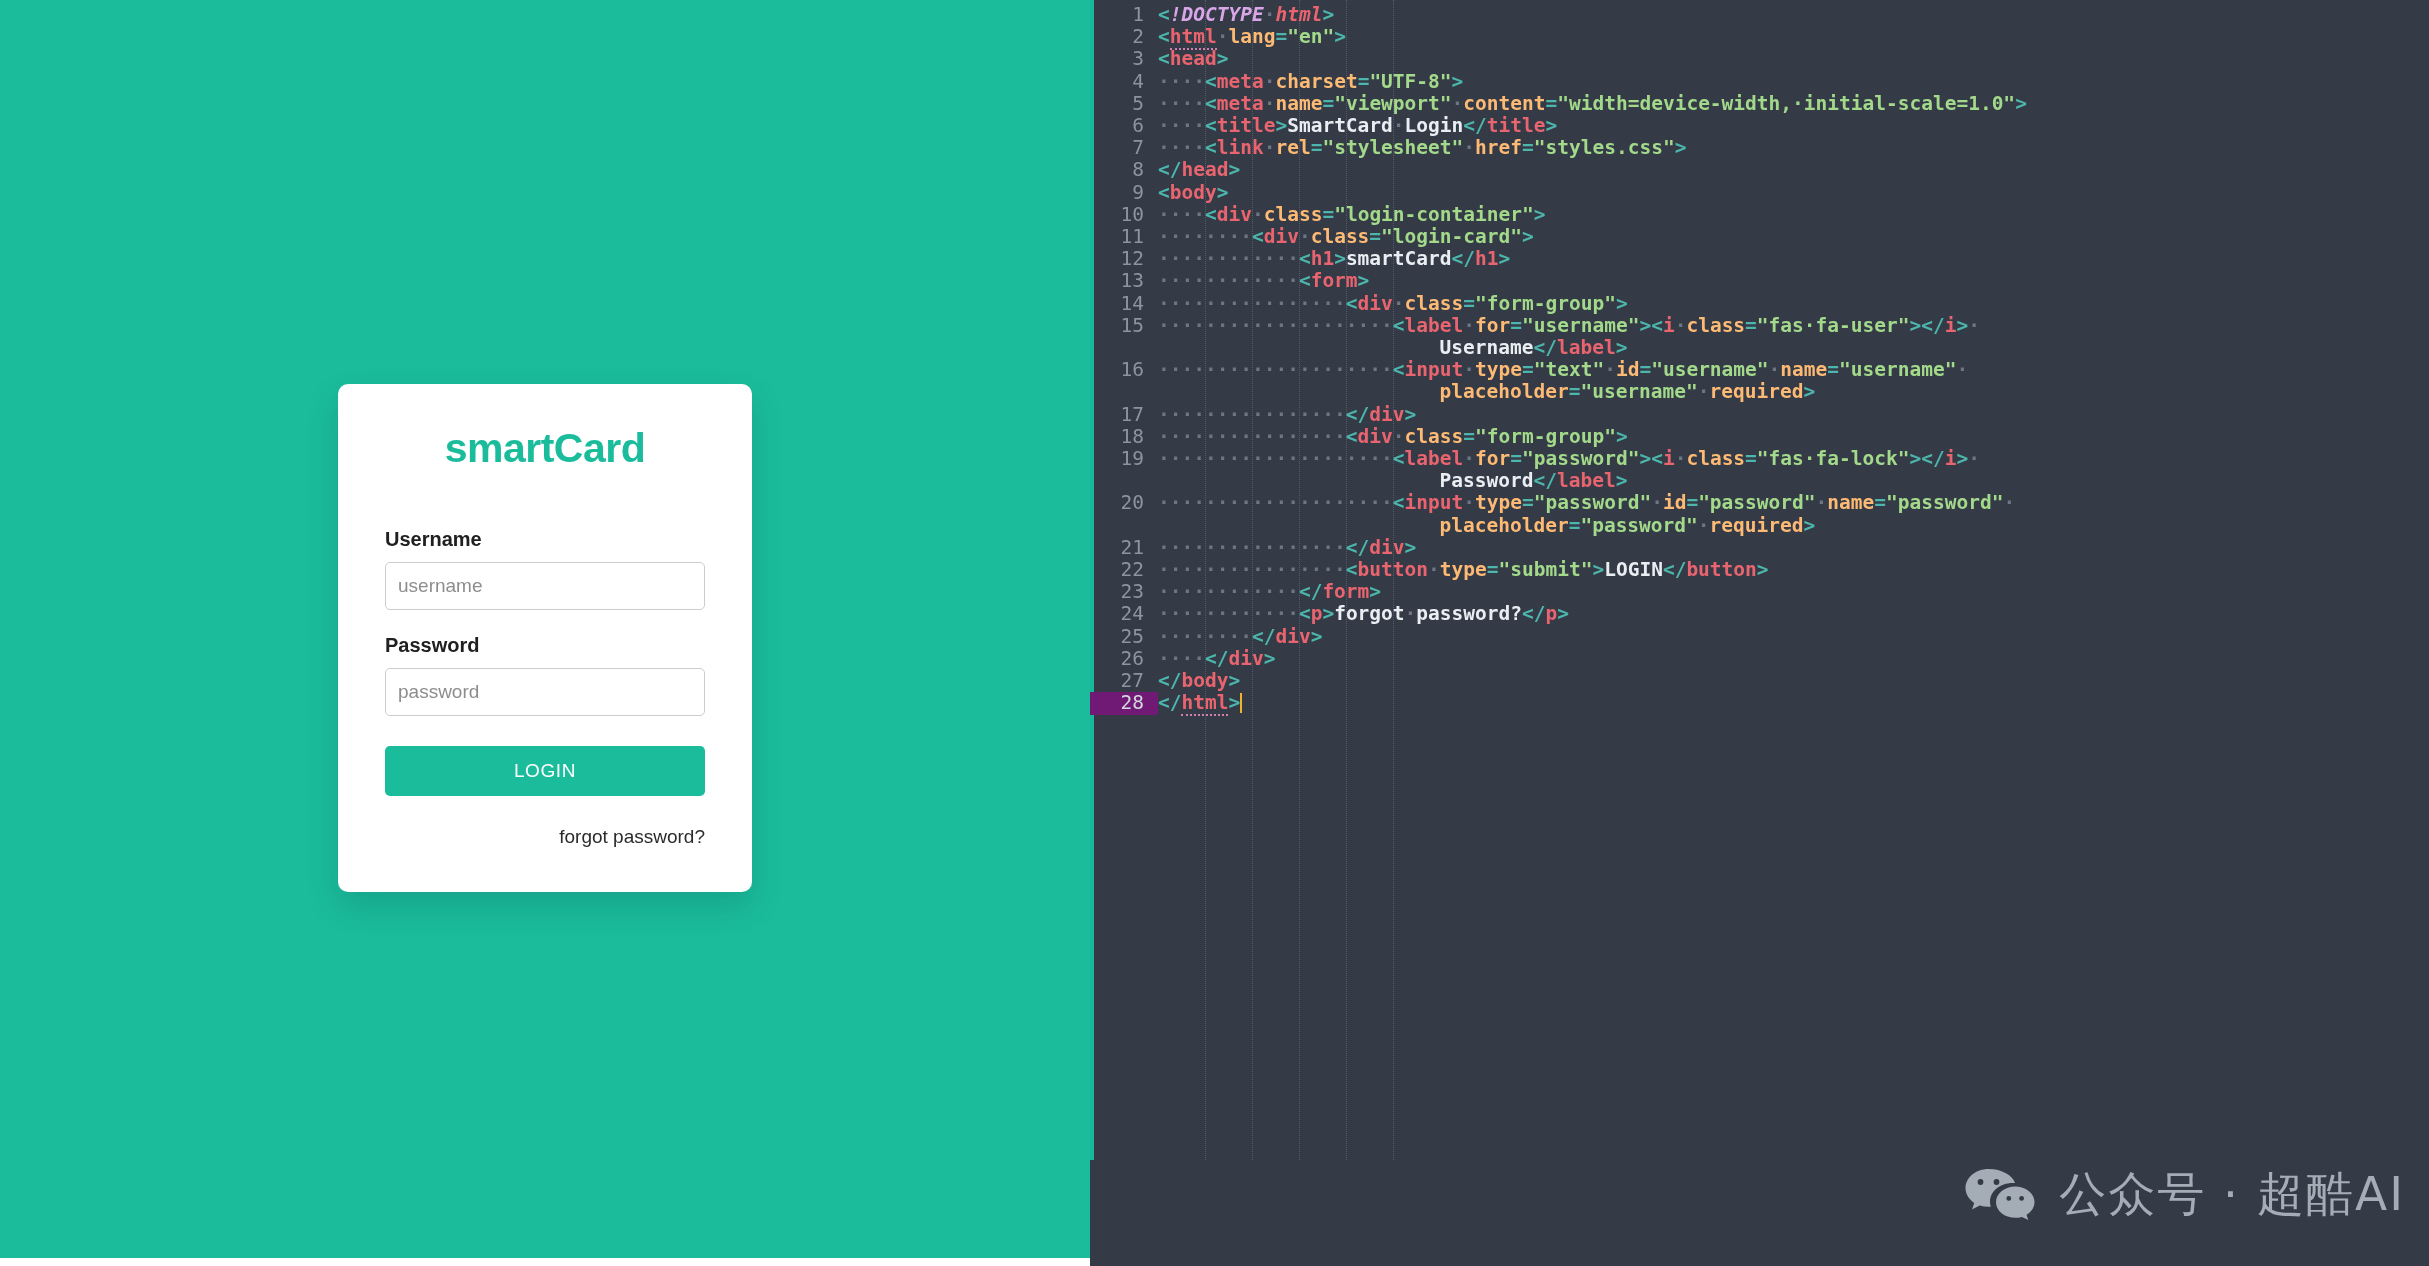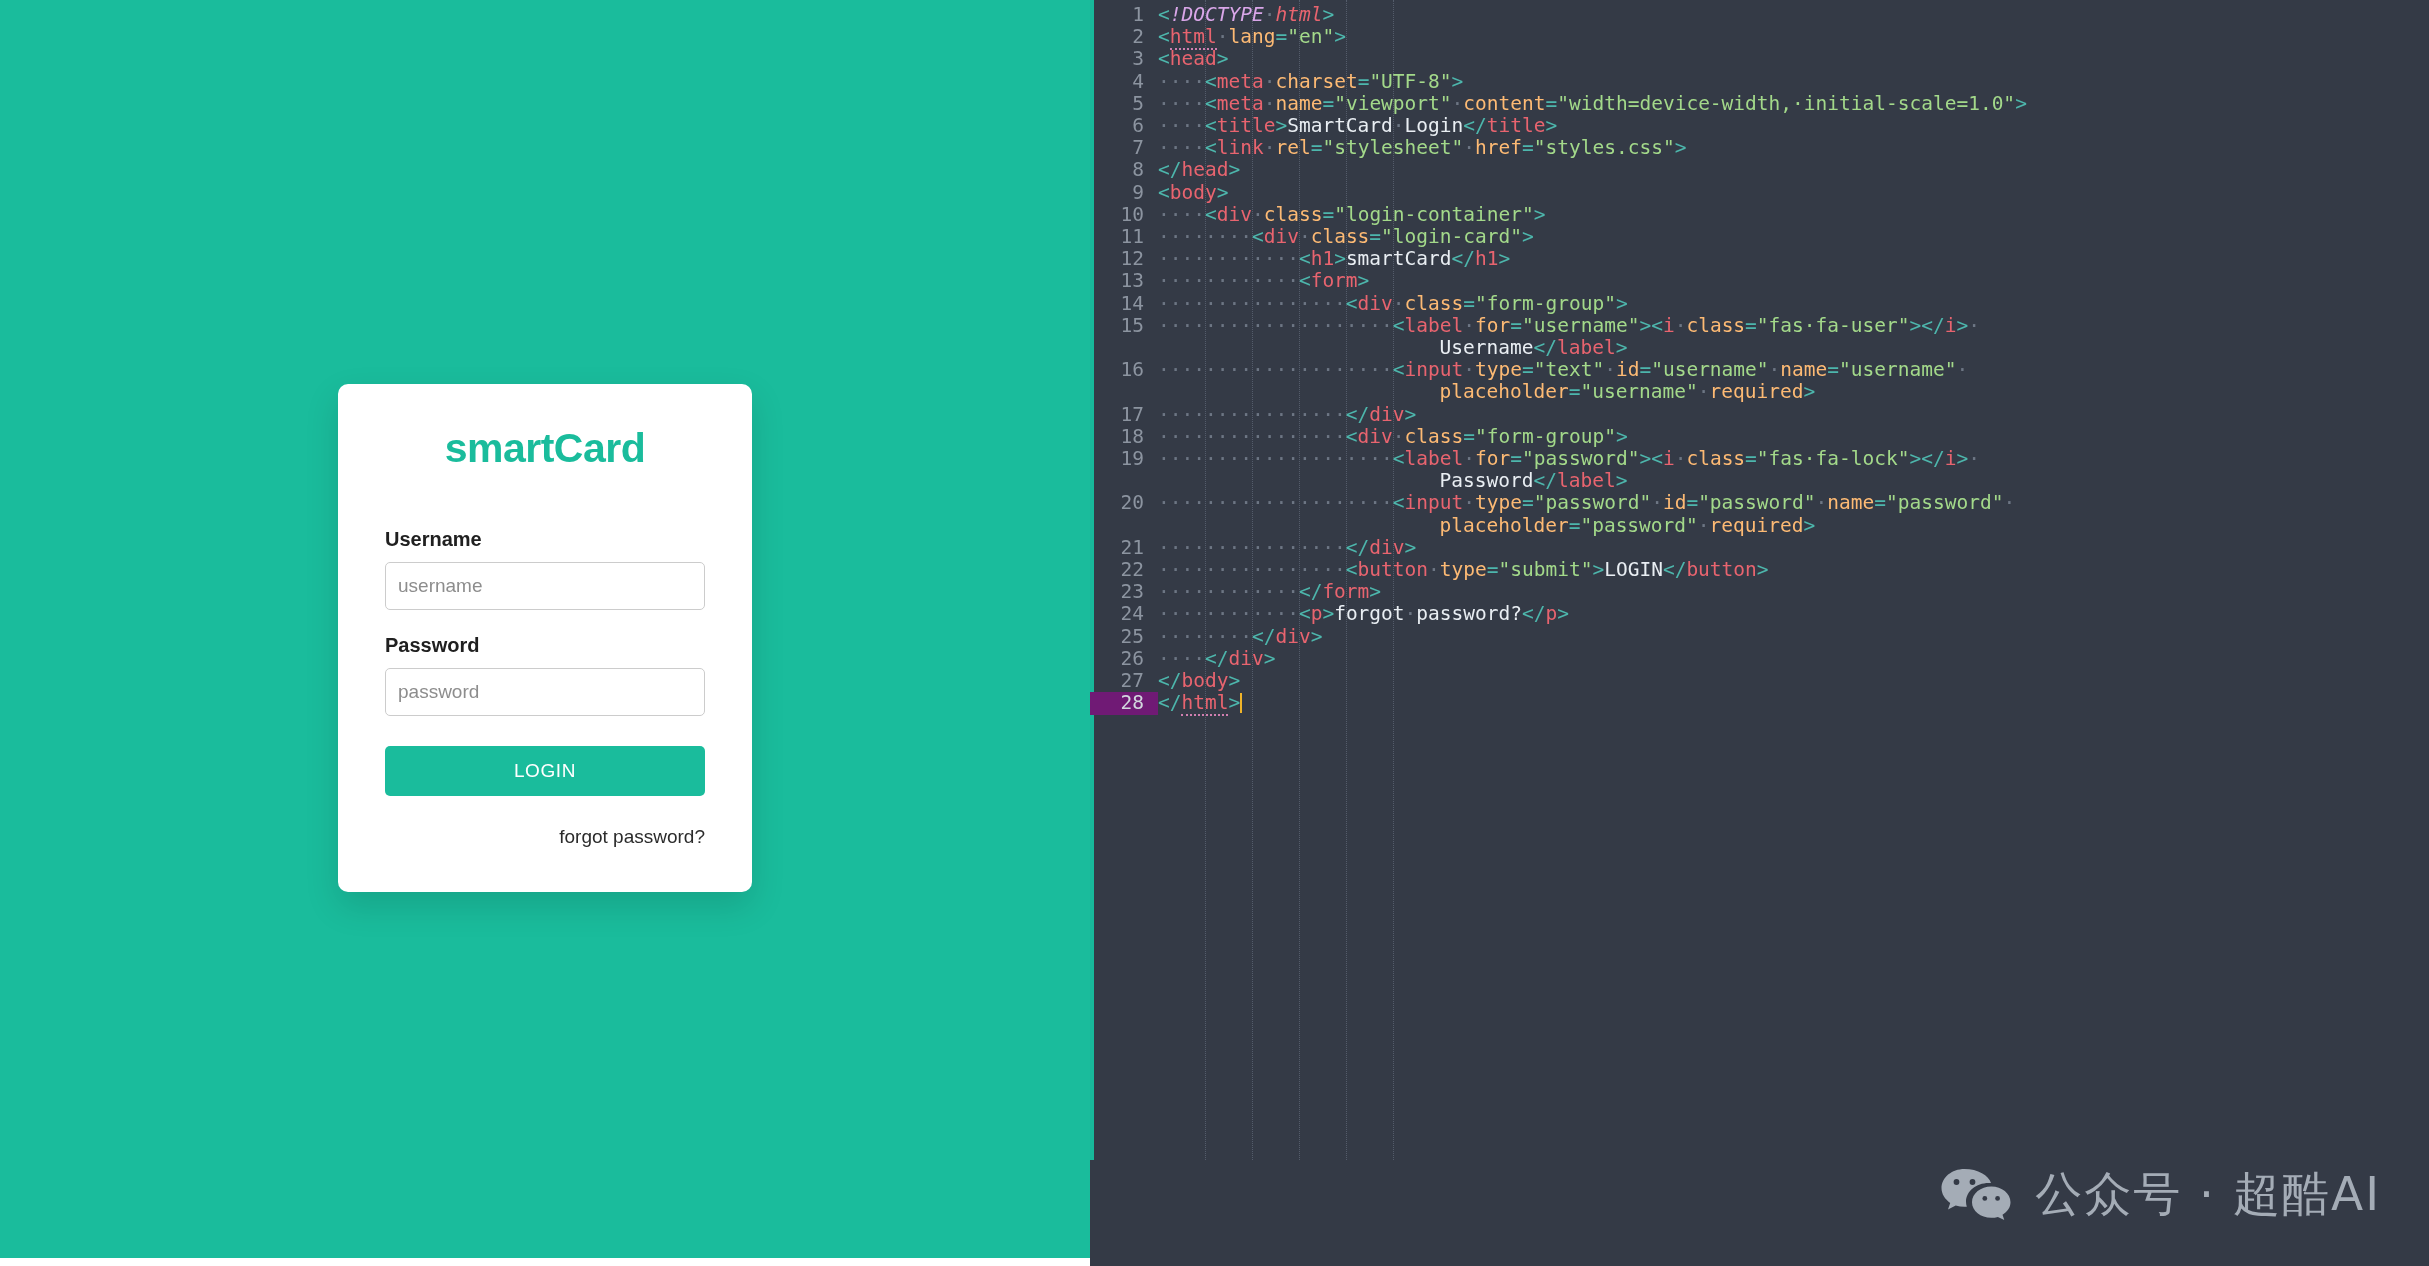--- a/index.html
+++ b/index.html
@@ -144,20 +144,21 @@
   }
   .code-line.active .gutter {
     background: #701a75;
     color: #d2d7de;
   }
   .code-text {
     flex: 1 1 auto;
     color: #d8dee9;
     position: relative;
     padding-left: 0px;
+    font-weight: bold;
   }
   .wrapline { display: block; }
   .indent { color: #6d7684; }
   .tag     { color: #e8646f; }
   .brk     { color: #4db6ac; }
   .attr    { color: #fdba74; }
   .str     { color: #a3d98a; }
   .txt     { color: #e9eef3; }
   .doctype { color: #d9a6e8; font-style: italic; }
   .doctype-name { color: #e8646f; font-style: italic; }
@@ -184,21 +185,21 @@
     position: absolute;
     top: 0;
     width: 0;
     border-left: 1px dotted #545c6b;
     height: 100%;
   }
 
   
   .watermark {
     position: absolute;
-    right: 48px;
+    right: 24px;
     bottom: 40px;
     display: flex;
     align-items: center;
     gap: 22px;
     color: #aeb6c0;
     opacity: 0.92;
   }
   .wm-text {
     font-family: "DejaVu Sans", sans-serif;
     font-size: 47px;

